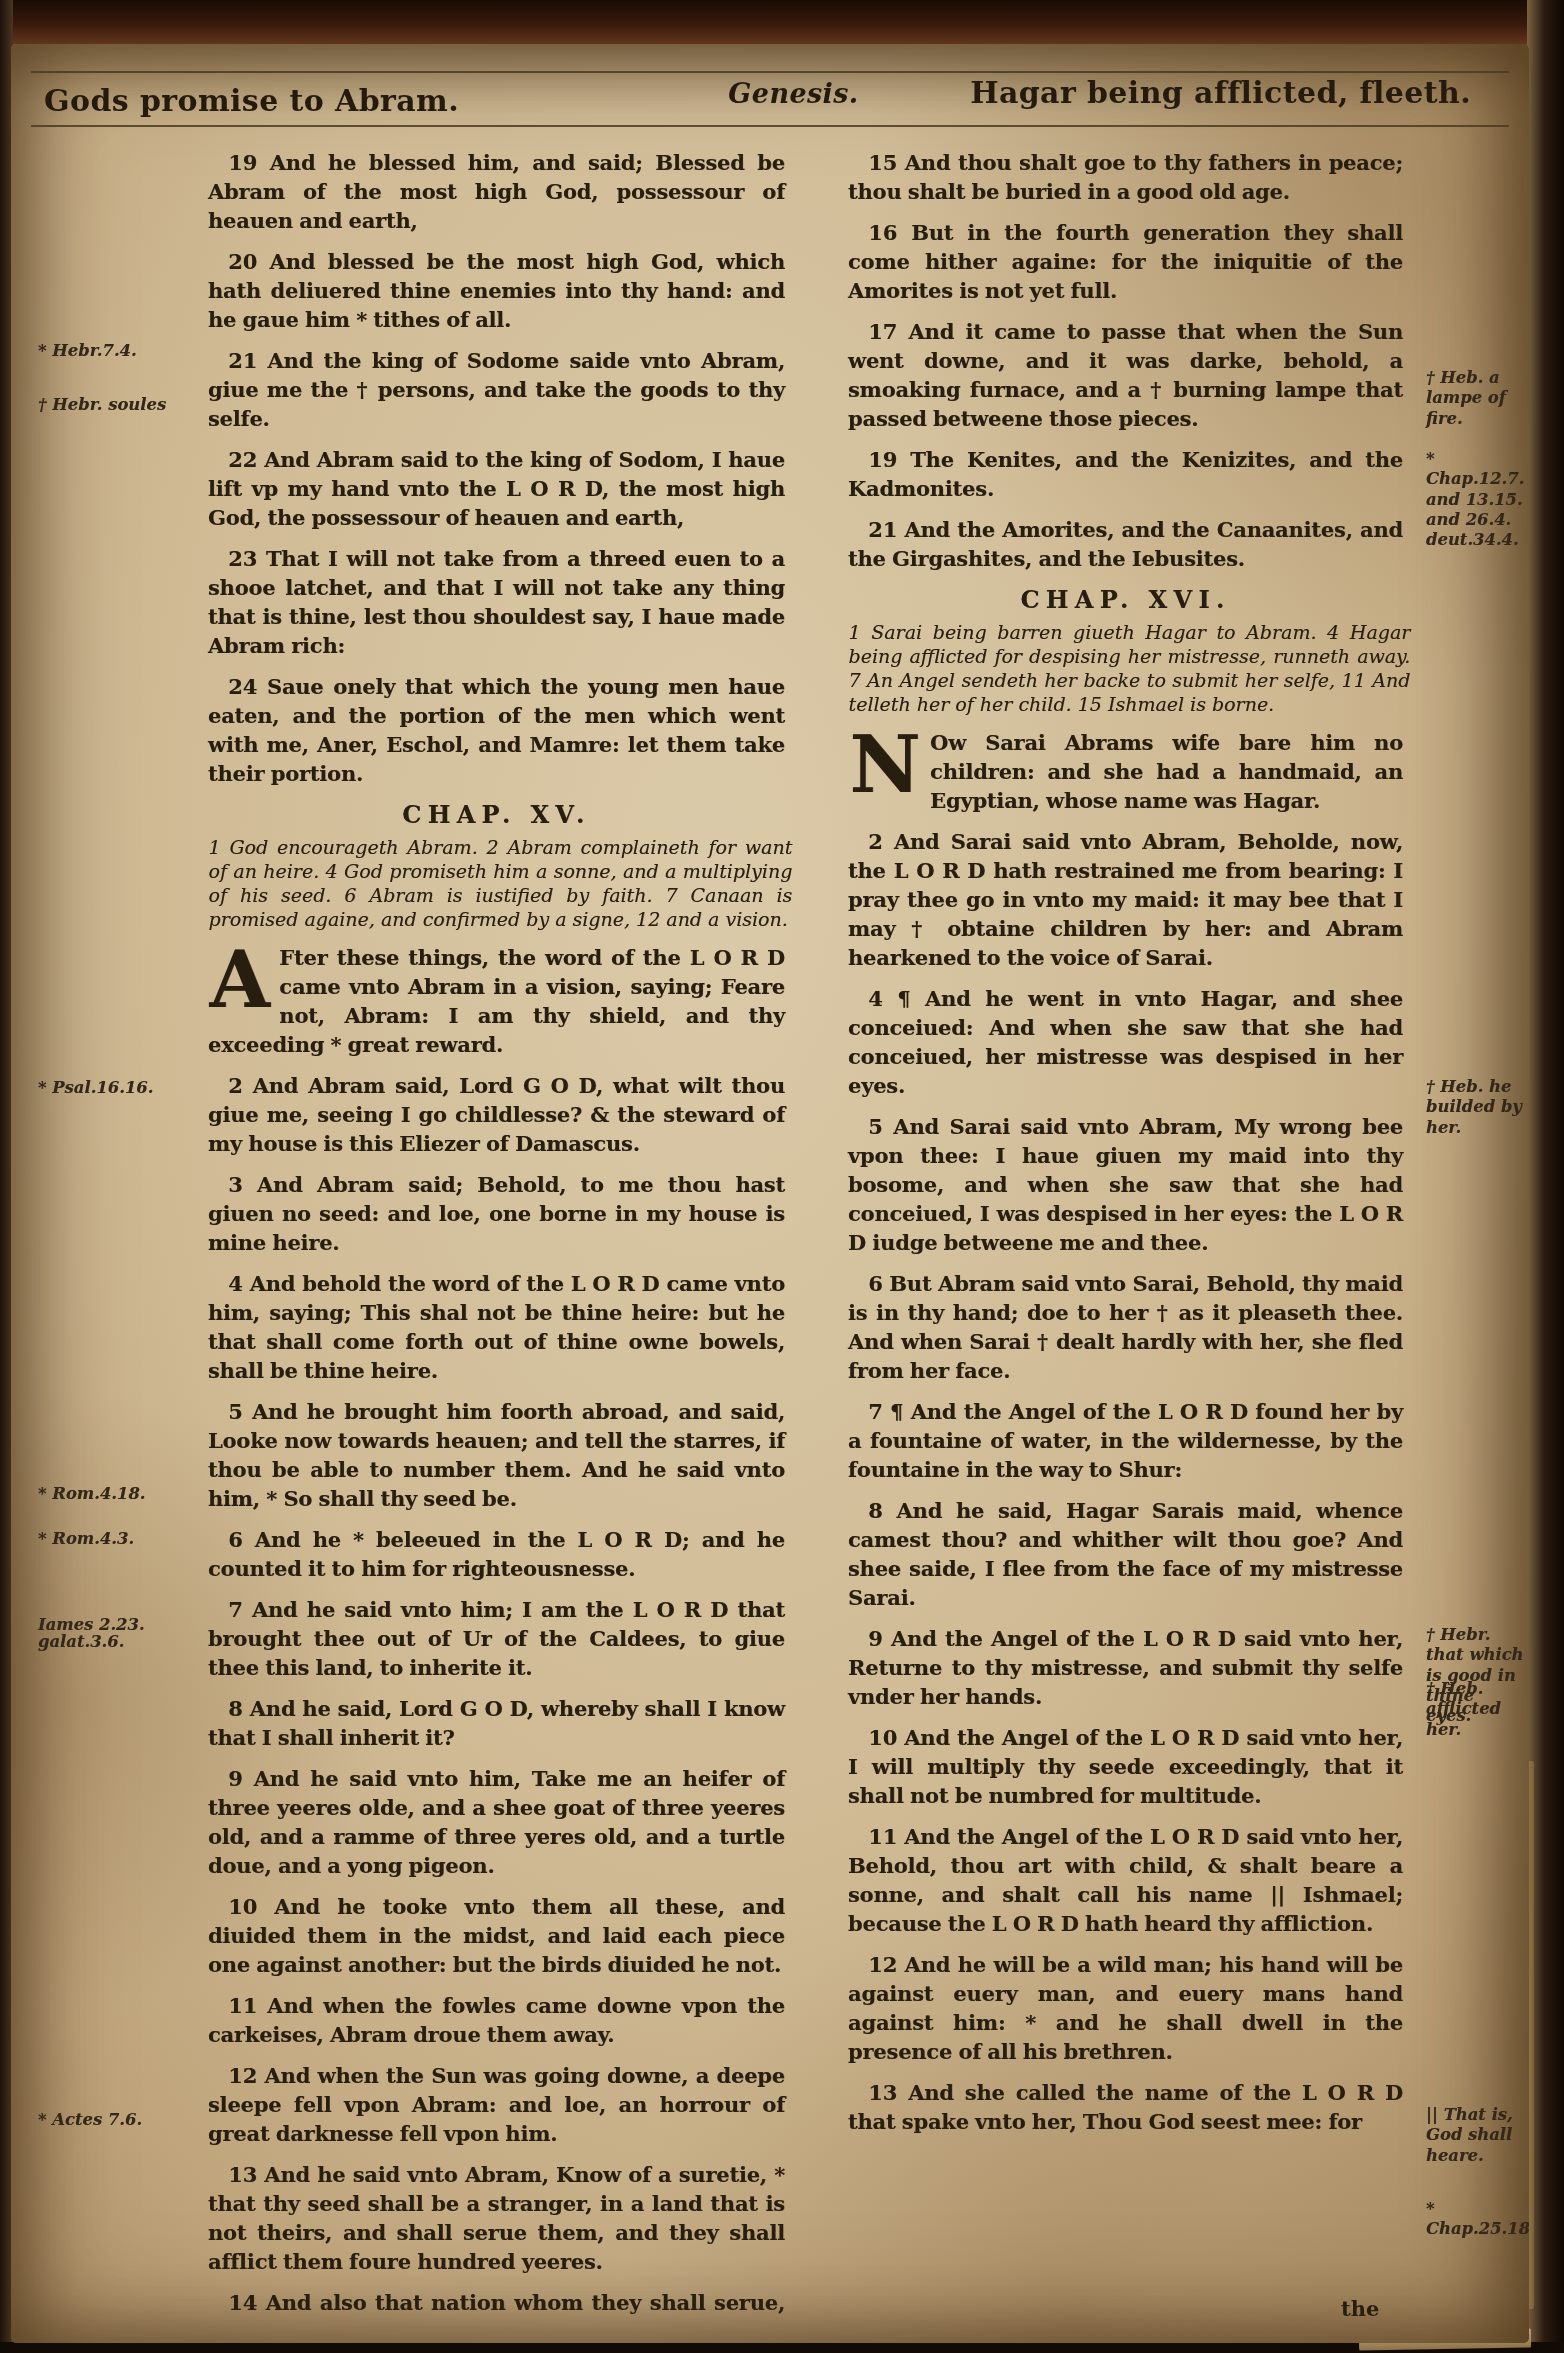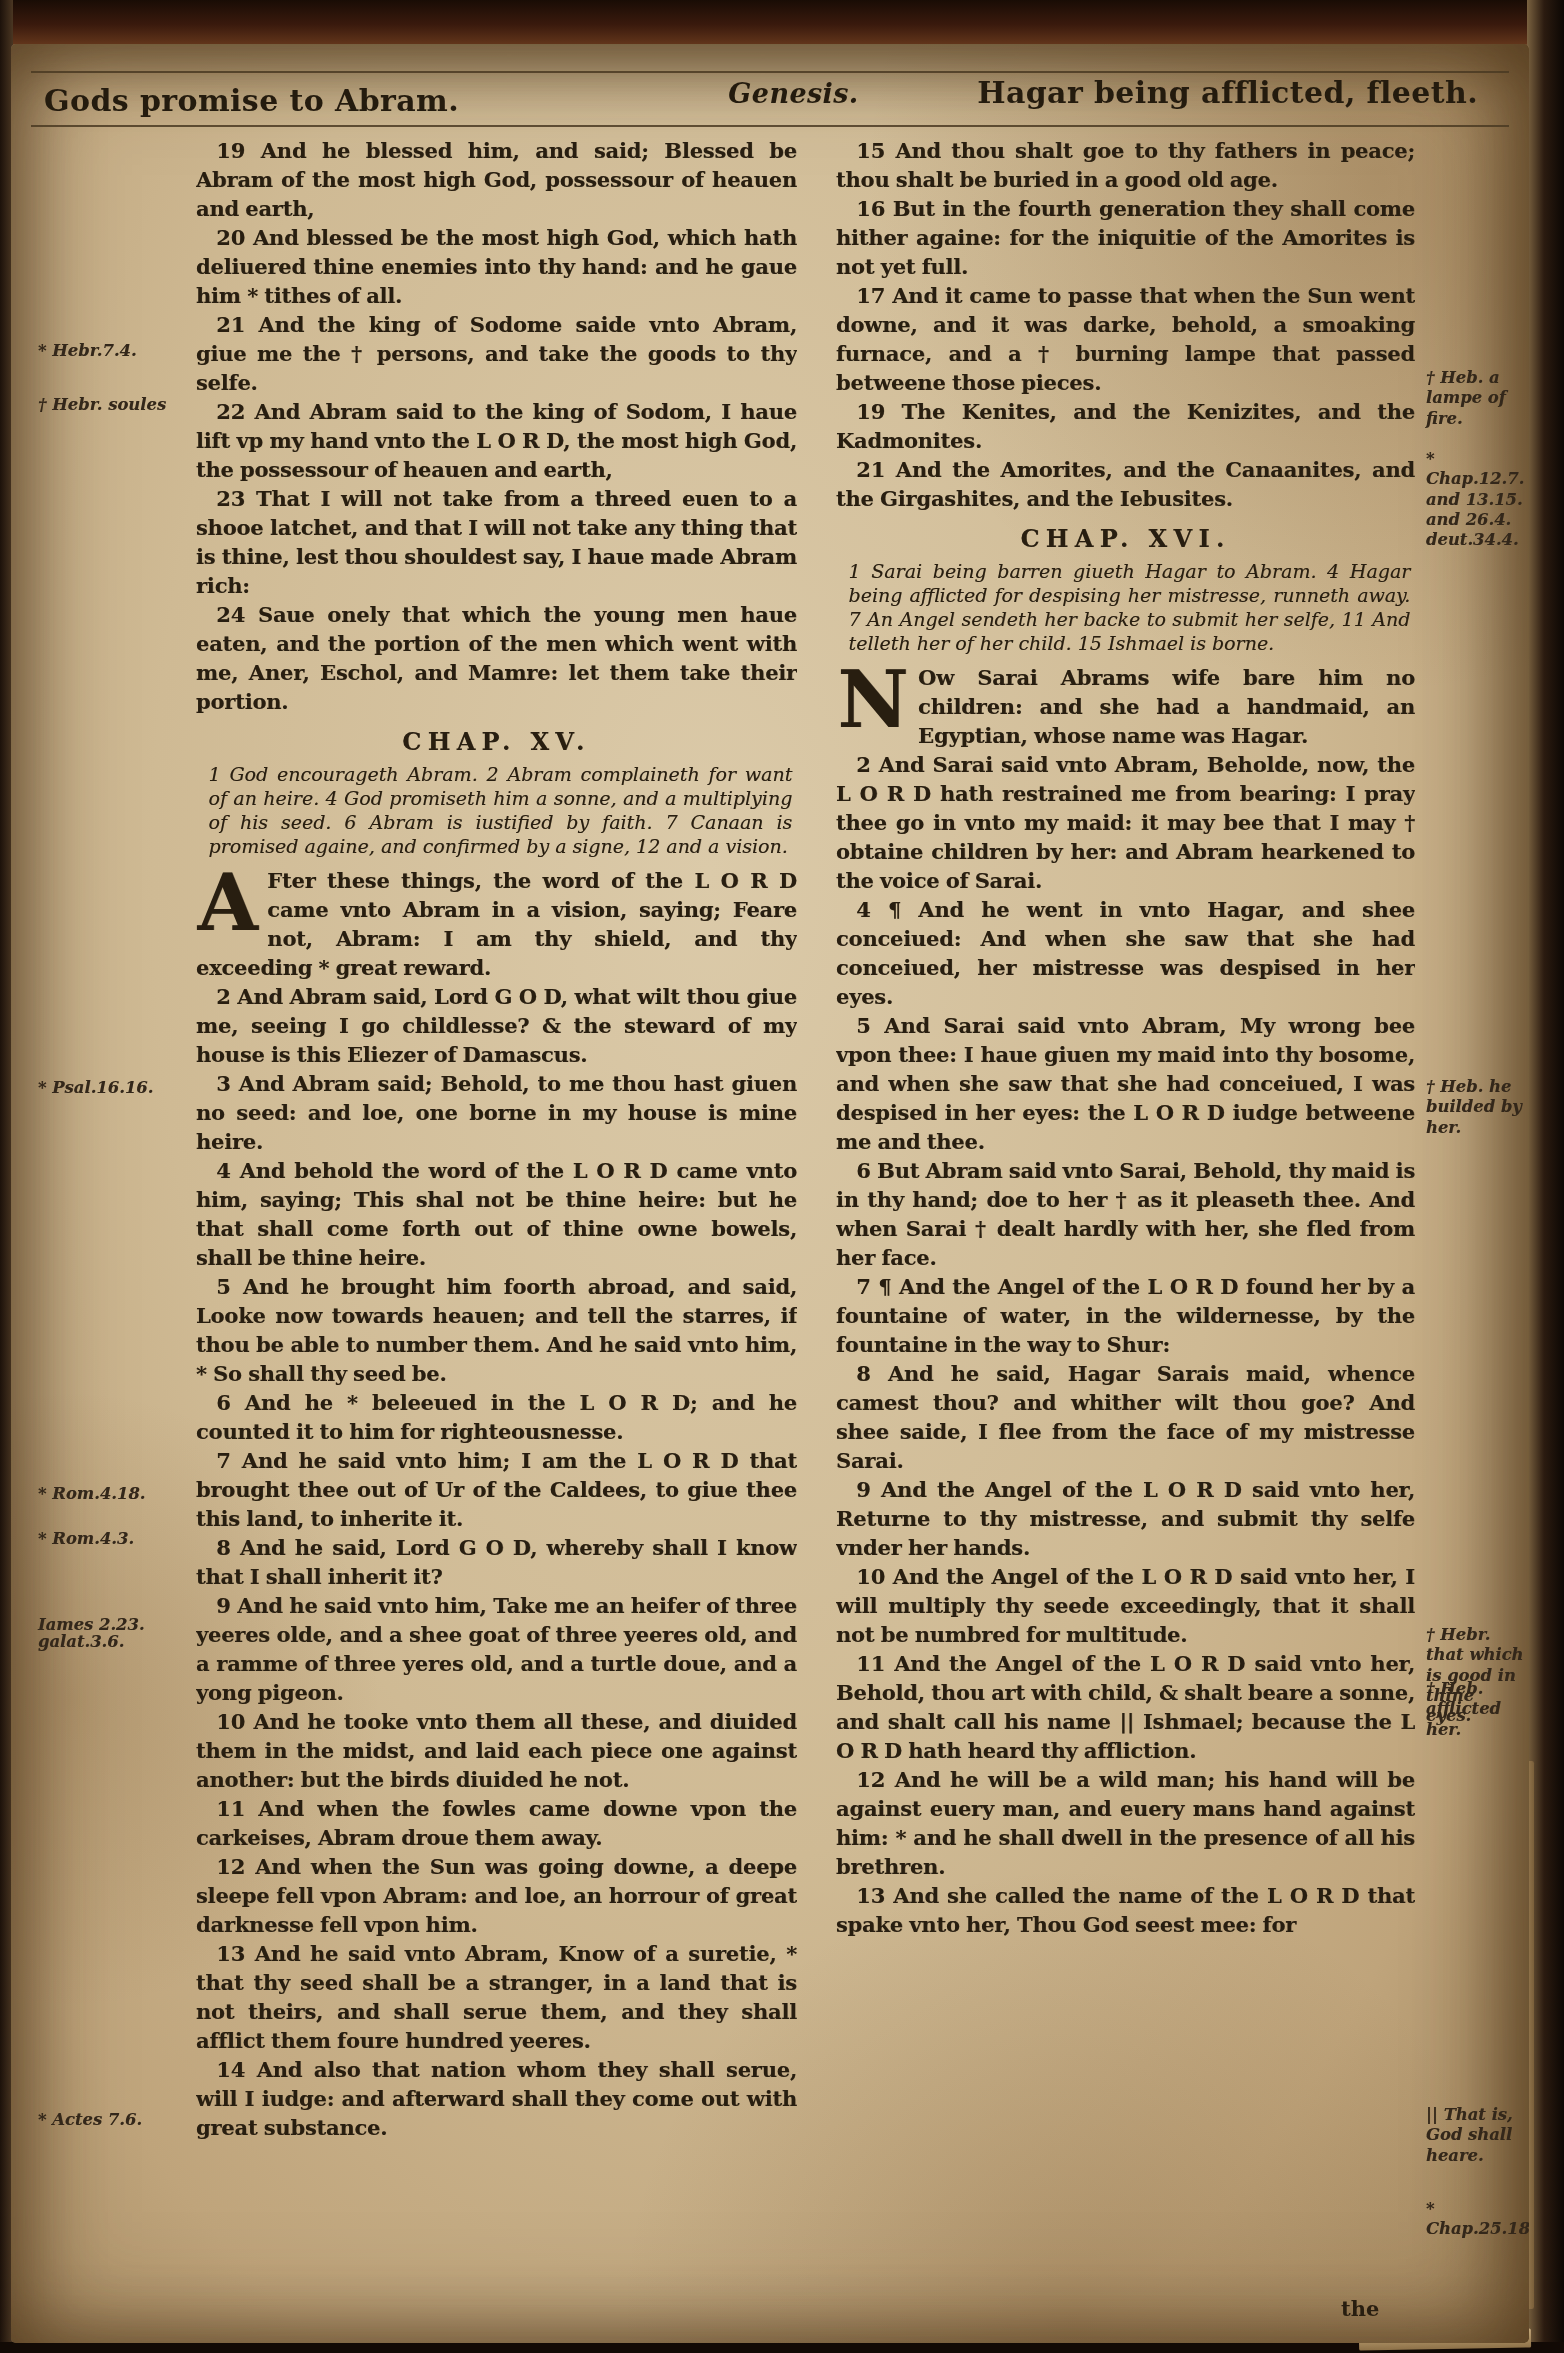--- a/index.html
+++ b/index.html
@@ -33,33 +33,33 @@
       inset 0 0 110px rgba(70,45,18,.50),
       inset -39px 0 70px rgba(70,45,18,.40),
       inset 0 27px 55px rgba(70,45,18,.35),
       inset 31px 0 63px rgba(70,45,18,.25);
     color:#2a2012;
   }
   .rule{position:absolute;left:20.3px;right:20.3px;height:1.6px;background:#4a3a22;opacity:.85;}
   .rule-top{top:27px;}
   .rule-under-head{top:81px;}
 
-  .running-head{position:absolute;top:34px;left:0;right:1px;height:44px;
+  .running-head{position:absolute;top:34px;left:0;right:8px;height:44px;
     font-weight:700;font-size:30px;letter-spacing:0.4px;color:#241b0e;}
   .head-left{position:absolute;left:33px;top:4.7px;}
   .head-center{position:absolute;left:673px;width:219px;text-align:center;top:0px;font-style:italic;font-size:27px;}
   .head-right{position:absolute;right:50px;top:-3.1px;}
 
   .col{position:absolute;top:92px;height:2183px;overflow:hidden;
     font-size:21px;line-height:29px;font-weight:700;color:#281e10;
     text-align:justify;letter-spacing:-0.2px;word-spacing:-0.8px;
     text-shadow:0.3px 0.2px 0.5px rgba(42,32,18,.45);}
   .col-left{left:185px;width:601px;}
   .col-right{left:825px;width:579px;}
-  .verse{margin:0;text-indent:20.3px;}
+  .verse{margin:12px;text-indent:20.3px;}
   .dropcap-p{text-indent:0;}
   .dropcap{float:left;font-size:78px;line-height:.82;padding:4.7px 9.4px 0 1.6px;font-weight:700;}
   .chap-heading{margin:11px 0 6.3px;text-align:center;font-size:24px;letter-spacing:6.3px;font-weight:700;text-indent:0;}
   .summary{margin:0 0 7.8px;padding:0 4.7px 0 12.5px;font-style:italic;font-weight:400;
     font-size:19px;line-height:24px;text-indent:0;letter-spacing:0;word-spacing:0;}
   .mnote{position:absolute;font-size:16.4px;line-height:20.3px;font-style:italic;font-weight:600;
     color:#33271a;text-shadow:0.2px 0.2px 0.4px rgba(42,32,18,.4);}
   .mnote-left{left:27px;width:150px;}
   .mnote-right{left:1415px;width:99px;}
   .catchword{position:absolute;top:2252px;left:1330px;font-size:21px;font-weight:700;color:#281e10;}

